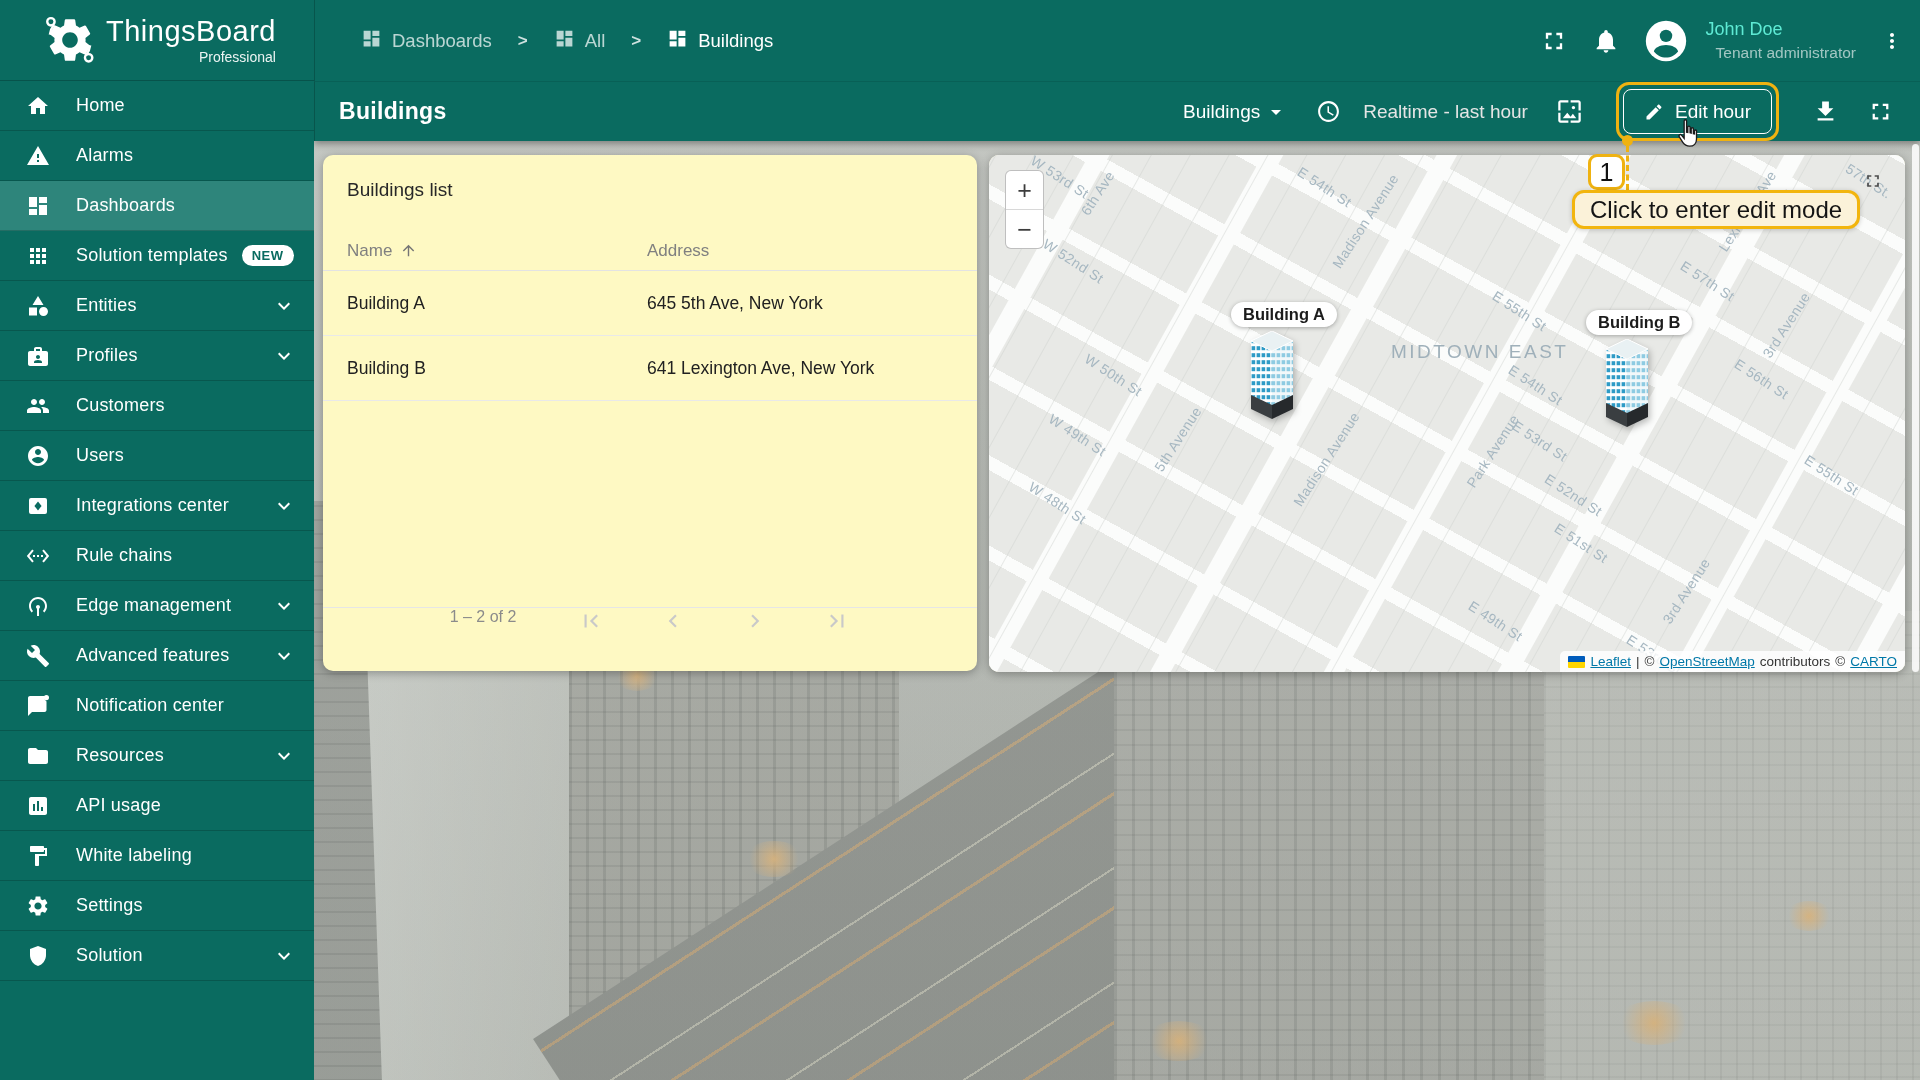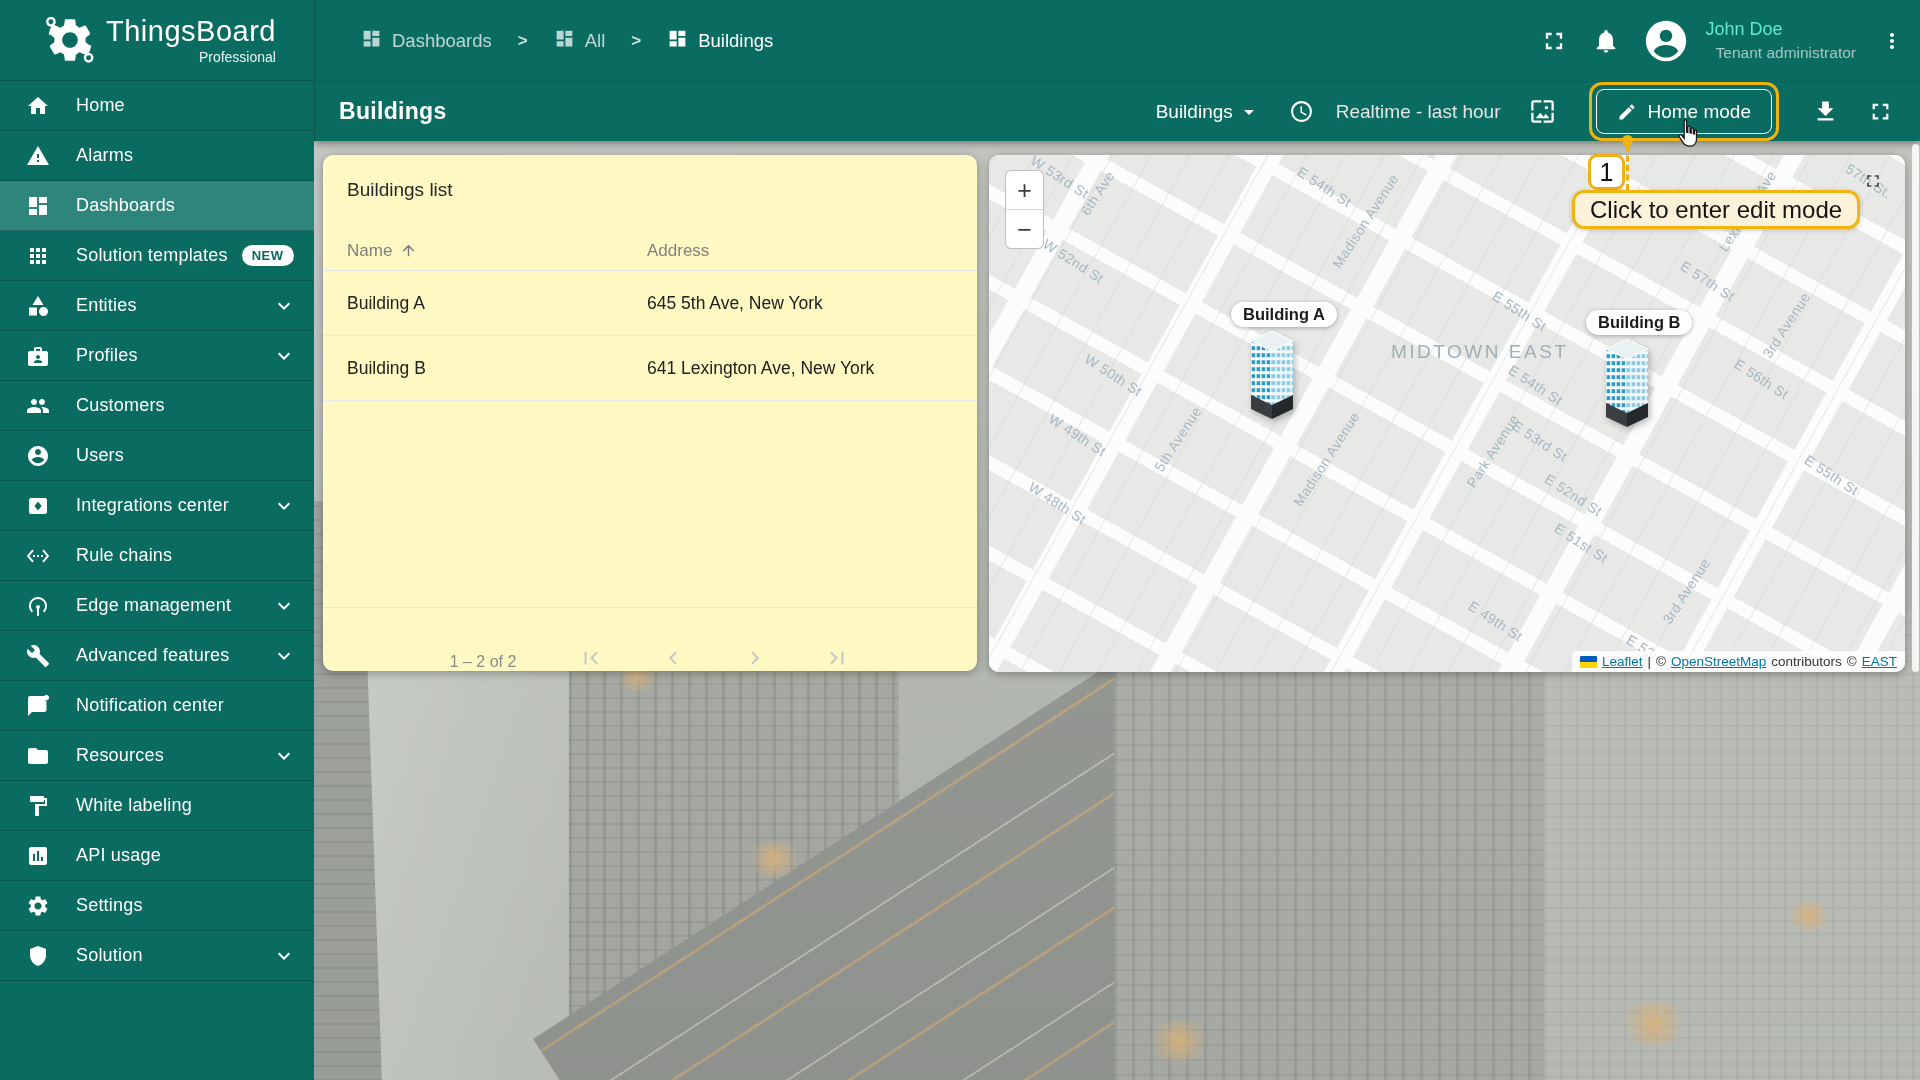--- a/index.html
+++ b/index.html
@@ -108,21 +108,21 @@
   .cl-title { font-size:19px; font-weight:500; color:#282828; padding:24px 24px 0 24px; }
   .cl-head { display:flex; align-items:center; padding:0 24px; margin-top:30px; height:40px;
     border-bottom:1px solid #e3e3e3; color:#808080; font-size:17px; }
   .col-name { width:300px; display:flex; align-items:center; gap:8px; }
   .col-name svg { width:17px; height:17px; fill:#757575; }
   .col-addr { flex:1; }
   .trow { display:flex; align-items:center; padding:0 24px; height:65px; border-bottom:1px solid #e9e9e9;
     font-size:17.5px; color:#212121; cursor:pointer; }
   .trow .cell-name { width:300px; }
   .cl-footer { position:absolute; left:0; right:0; bottom:0; height:64px; border-top:1px solid #e6e6e6;
-    display:flex; align-items:flex-end; justify-content:center; }
+    display:flex; align-items:flex-start; justify-content:center; }
   .pg-range { color:#8b8b8b; font-size:16px; margin-right:62px; }
   .pg-icons { display:flex; align-items:center; gap:56px; }
   .pg-btn { width:26px; height:26px; cursor:default; }
   .pg-btn svg { width:26px; height:26px; fill:#c9c9c9; }
 
   
   .card-map { left:675px; top:14px; width:916px; height:517px; }
   .map-viewport { position:absolute; inset:0; border-radius:10px; overflow:hidden; background:#e9eae7; }
   .map-grid { position:absolute; left:-50%; top:-90%; width:250%; height:320%;
     transform:rotate(29deg);
@@ -285,29 +285,29 @@
           <span class="si-icon"><svg viewBox="0 0 24 24">
               <path d="M10 4H4c-1.1 0-1.99.9-1.99 2L2 18c0 1.1.9 2 2 2h16c1.1 0 2-.9 2-2V8c0-1.1-.9-2-2-2h-8l-2-2z"></path>
             </svg></span>
           <span class="si-label">Resources</span>
           <span class="si-chevron"><svg viewBox="0 0 24 24">
               <path d="M7.41 8.59 12 13.17l4.59-4.58L18 10l-6 6-6-6 1.41-1.41z"></path>
             </svg></span>
         </div>
         <div class="side-item">
           <span class="si-icon"><svg viewBox="0 0 24 24">
+              <path d="M19 3H5c-1.1 0-2 .9-2 2v14c0 1.1.9 2 2 2h14c1.1 0 2-.9 2-2V5c0-1.1-.9-2-2-2zM9 17H7v-7h2v7zm4 0h-2V7h2v10zm4 0h-2v-4h2v4z"></path>
+            </svg></span>
+          <span class="si-label">API usage</span>
+        </div>
+        <div class="side-item">
+          <span class="si-icon"><svg viewBox="0 0 24 24">
               <path d="M18 4V3c0-.55-.45-1-1-1H5c-.55 0-1 .45-1 1v4c0 .55.45 1 1 1h12c.55 0 1-.45 1-1V6h1v4H9v11c0 .55.45 1 1 1h2c.55 0 1-.45 1-1v-9h8V4h-3z"></path>
             </svg></span>
           <span class="si-label">White labeling</span>
-        </div>
-        <div class="side-item">
-          <span class="si-icon"><svg viewBox="0 0 24 24">
-              <path d="M19 3H5c-1.1 0-2 .9-2 2v14c0 1.1.9 2 2 2h14c1.1 0 2-.9 2-2V5c0-1.1-.9-2-2-2zM9 17H7v-7h2v7zm4 0h-2V7h2v10zm4 0h-2v-4h2v4z"></path>
-            </svg></span>
-          <span class="si-label">API usage</span>
         </div>
         <div class="side-item">
           <span class="si-icon"><svg viewBox="0 0 24 24">
               <path d="M19.14 12.94c.04-.3.06-.61.06-.94 0-.32-.02-.64-.07-.94l2.03-1.58c.18-.14.23-.41.12-.61l-1.92-3.32c-.12-.22-.37-.29-.59-.22l-2.39.96c-.5-.38-1.03-.7-1.62-.94l-.36-2.54c-.04-.24-.24-.41-.48-.41h-3.84c-.24 0-.43.17-.47.41l-.36 2.54c-.59.24-1.13.57-1.62.94l-2.39-.96c-.22-.08-.47 0-.59.22L2.74 8.87c-.12.21-.08.47.12.61l2.03 1.58c-.05.3-.09.63-.09.94s.02.64.07.94l-2.03 1.58c-.18.14-.23.41-.12.61l1.92 3.32c.12.22.37.29.59.22l2.39-.96c.5.38 1.03.7 1.62.94l.36 2.54c.05.24.24.41.48.41h3.84c.24 0 .44-.17.47-.41l.36-2.54c.59-.24 1.13-.56 1.62-.94l2.39.96c.22.08.47 0 .59-.22l1.92-3.32c.12-.22.07-.47-.12-.61l-2.01-1.58zM12 15.6c-1.98 0-3.6-1.62-3.6-3.6s1.62-3.6 3.6-3.6 3.6 1.62 3.6 3.6-1.62 3.6-3.6 3.6z"></path>
             </svg></span>
           <span class="si-label">Settings</span>
         </div>
         <div class="side-item">
           <span class="si-icon"><svg viewBox="0 0 24 24">
               <path d="M12 2 4 5v6.09c0 5.05 3.41 9.76 8 10.91 4.59-1.15 8-5.86 8-10.91V5l-8-3z"></path>
@@ -389,21 +389,21 @@
       <span class="tool-icon">
         <svg viewBox="0 0 24 24">
             <path d="M4 4h7V2H4c-1.1 0-2 .9-2 2v7h2V4zm6 9-4 5h12l-3-4-2.03 2.71L10 13zm7-4.5c0-.83-.67-1.5-1.5-1.5S14 7.67 14 8.5s.67 1.5 1.5 1.5S17 9.33 17 8.5zM20 2h-7v2h7v7h2V4c0-1.1-.9-2-2-2zm0 18h-7v2h7c1.1 0 2-.9 2-2v-7h-2v7zM4 13H2v7c0 1.1.9 2 2 2h7v-2H4v-7z"></path>
           </svg>
       </span>
       <div class="edit-wrap">
         <button class="edit-btn">
           <svg viewBox="0 0 24 24">
               <path d="M3 17.25V21h3.75L17.81 9.94l-3.75-3.75L3 17.25zM20.71 7.04c.39-.39.39-1.02 0-1.41l-2.34-2.34c-.39-.39-1.02-.39-1.41 0l-1.83 1.83 3.75 3.75 1.83-1.83z"></path>
             </svg>
-          <span>Home mode</span>
+          <span>Edit hour</span>
         </button>
         <div class="edit-ring"></div>
       </div>
       <span class="tool-icon">
         <svg viewBox="0 0 24 24">
             <path d="M19 9h-4V3H9v6H5l7 7 7-7zM5 18v2h14v-2H5z"></path>
           </svg>
       </span>
       <span class="tool-icon">
         <svg viewBox="0 0 24 24">
@@ -554,21 +554,21 @@
             </svg>
         </span>
         <div class="map-attrib">
           <span class="attrib-flag"></span>
           <a>Leaflet</a>
           <span>|</span>
           <span>©</span>
           <a>OpenStreetMap</a>
           <span>contributors</span>
           <span>©</span>
-          <a>EAST</a>
+          <a>CARTO</a>
         </div>
       </div>
     </section>
   </div>
 
   <div class="tutorial-layer">
     <div class="tut-dot"></div>
     <div class="tut-line"></div>
     <div class="tut-badge">1</div>
     <div class="tut-tooltip">Click to enter edit mode</div>

